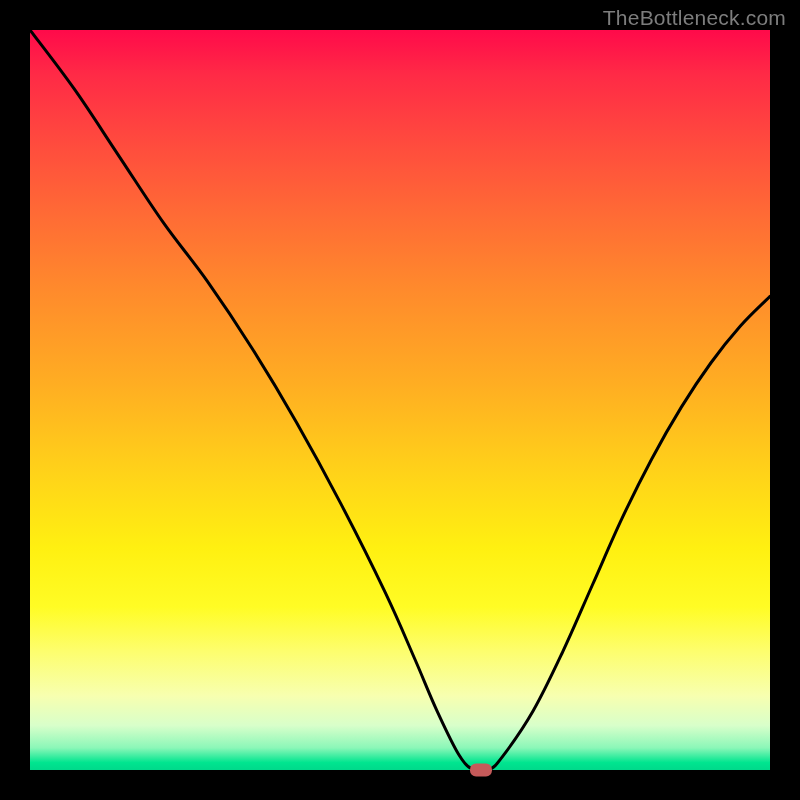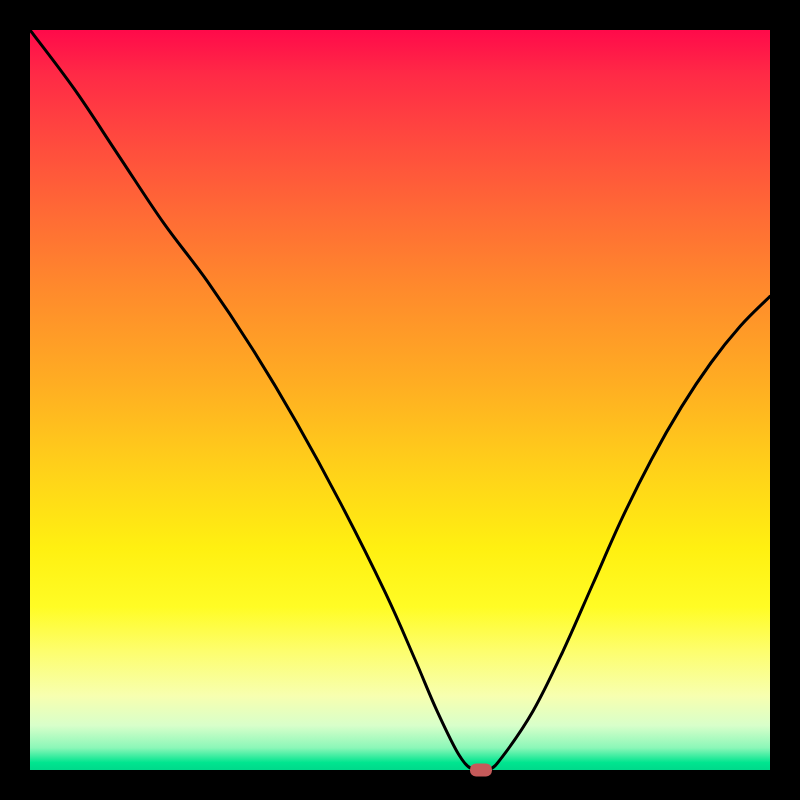--- a/index.html
+++ b/index.html
@@ -72,20 +72,21 @@
     color: #7d7d7d;
     font-size: 21px;
     letter-spacing: 0.2px;
   }
 </style>
 </head>
 <body>
 
 <div class="frame">
 
+  <div class="watermark">TheBottleneck.com</div>
 
   <div class="plot-area">
     <div class="gradient-fill"></div>
 
     <svg class="curve-svg" viewBox="0 0 740 740" preserveAspectRatio="none">
       <path id="curve-path" class="curve-path" d="M 0 0 C 7.991999999999999 10.655999999999988, 28.416 36.55599999999992, 44.4 59.19999999999993 C 60.384 81.84399999999994, 72.816 101.82400000000007, 88.8 125.80000000000007 C 104.78399999999999 149.77600000000007, 117.216 169.756, 133.2 192.39999999999998 C 149.184 215.04399999999995, 161.61599999999999 228.95599999999996, 177.6 251.59999999999997 C 193.584 274.24399999999997, 206.016 292.89200000000005, 222 318.20000000000005 C 237.984 343.50800000000004, 250.41599999999997 364.22800000000007, 266.4 392.20000000000005 C 282.38399999999996 420.172, 294.81600000000003 442.96400000000006, 310.8 473.6 C 326.784 504.236, 341.88 534.428, 355.2 562.4 C 368.52 590.372, 375.476 607.688, 384.8 629 C 394.124 650.312, 399.00800000000004 663.4839999999999, 407.00000000000006 680.8 C 414.9920000000001 698.116, 422.54 714.544, 429.2 725.2 C 435.85999999999996 735.8560000000001, 438.67199999999997 737.336, 444 740 C 449.32800000000003 742.664, 453.472 742.664, 458.8 740 C 464.12800000000004 737.336, 465.608 735.8560000000001, 473.6 725.2 C 481.59200000000004 714.544, 492.54400000000004 699.448, 503.20000000000005 680.8 C 513.856 662.1519999999999, 522.144 644.244, 532.8 621.6 C 543.4559999999999 598.956, 551.7439999999999 578.976, 562.4 555 C 573.056 531.024, 581.3439999999999 511.044, 592 488.4 C 602.6560000000001 465.756, 610.944 449.17999999999995, 621.6 429.2 C 632.2560000000001 409.22, 640.544 394.71600000000007, 651.2 377.40000000000003 C 661.8560000000001 360.084, 670.1440000000001 347.65199999999993, 680.8000000000001 332.99999999999994 C 691.456 318.34799999999996, 699.744 307.988, 710.4 296 C 721.0559999999999 284.012, 734.672 271.728, 740 266.4"></path>
     </svg>
 
     <div id="marker" class="marker" style="left: 451.4px; top: 740px; background: rgb(197, 90, 90);"></div>
   </div>

